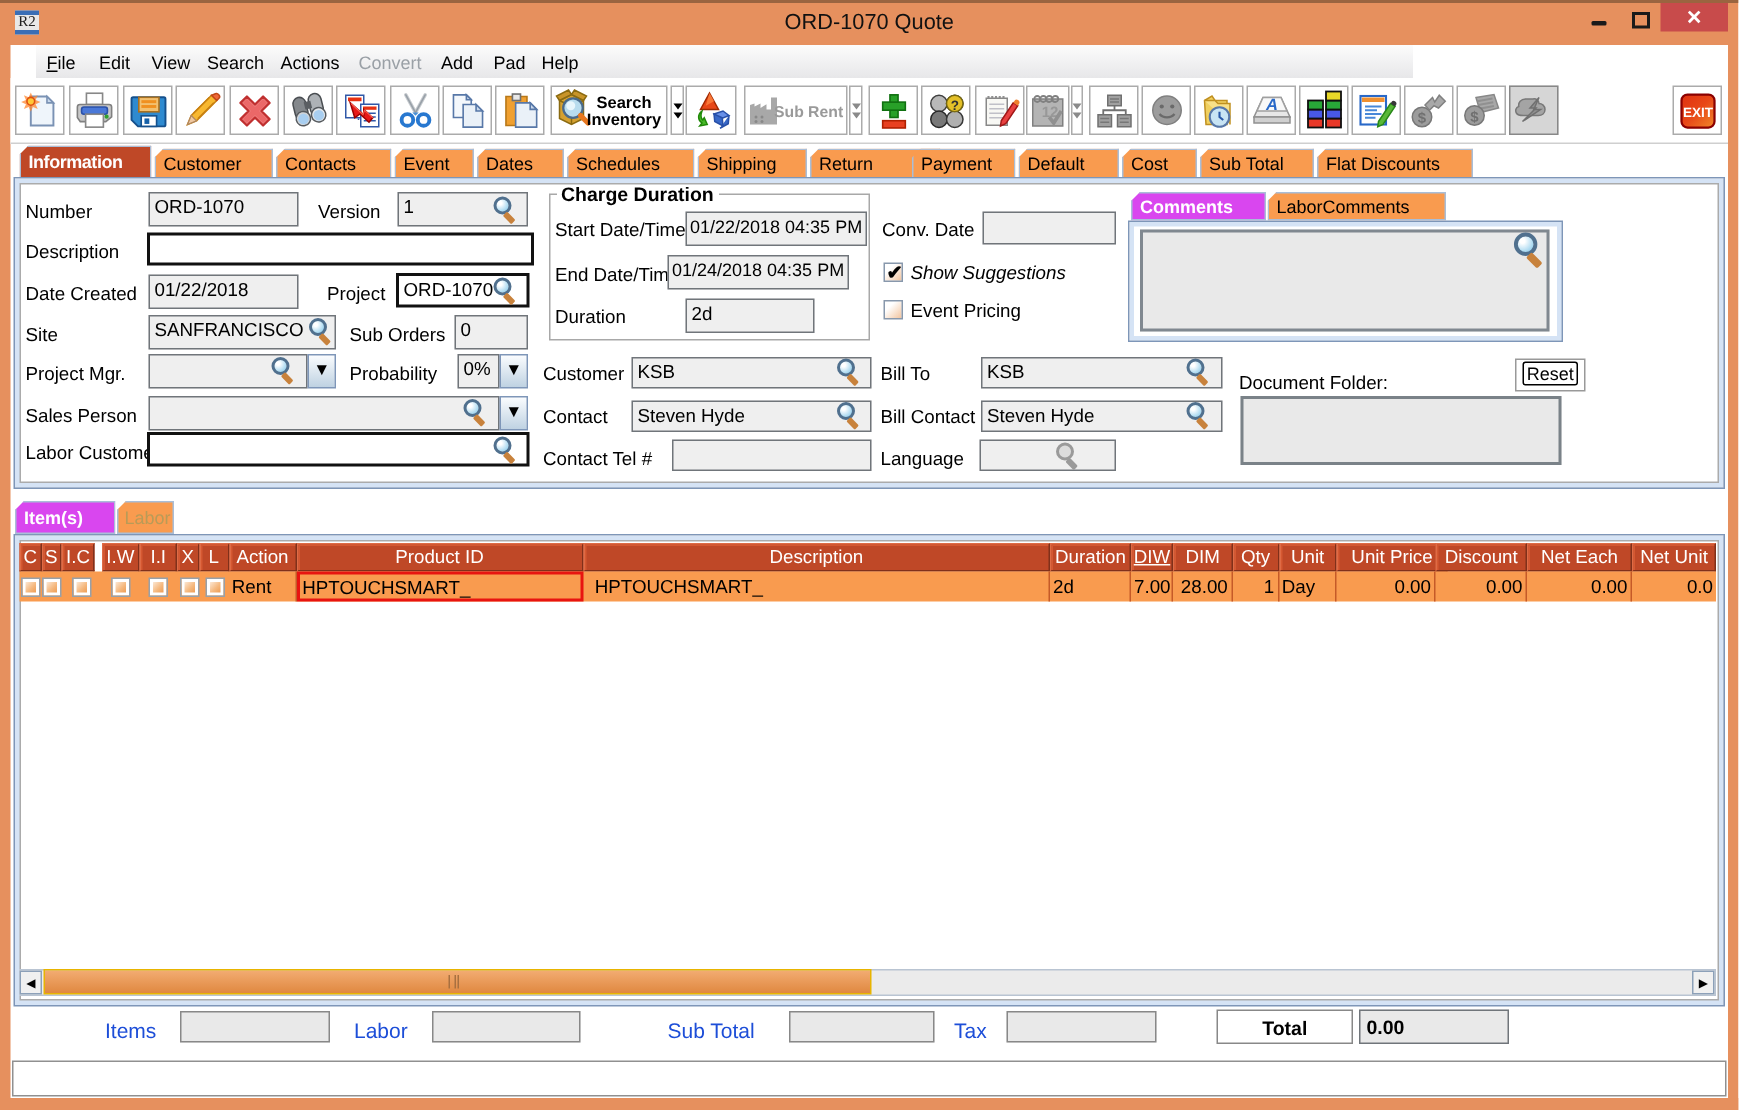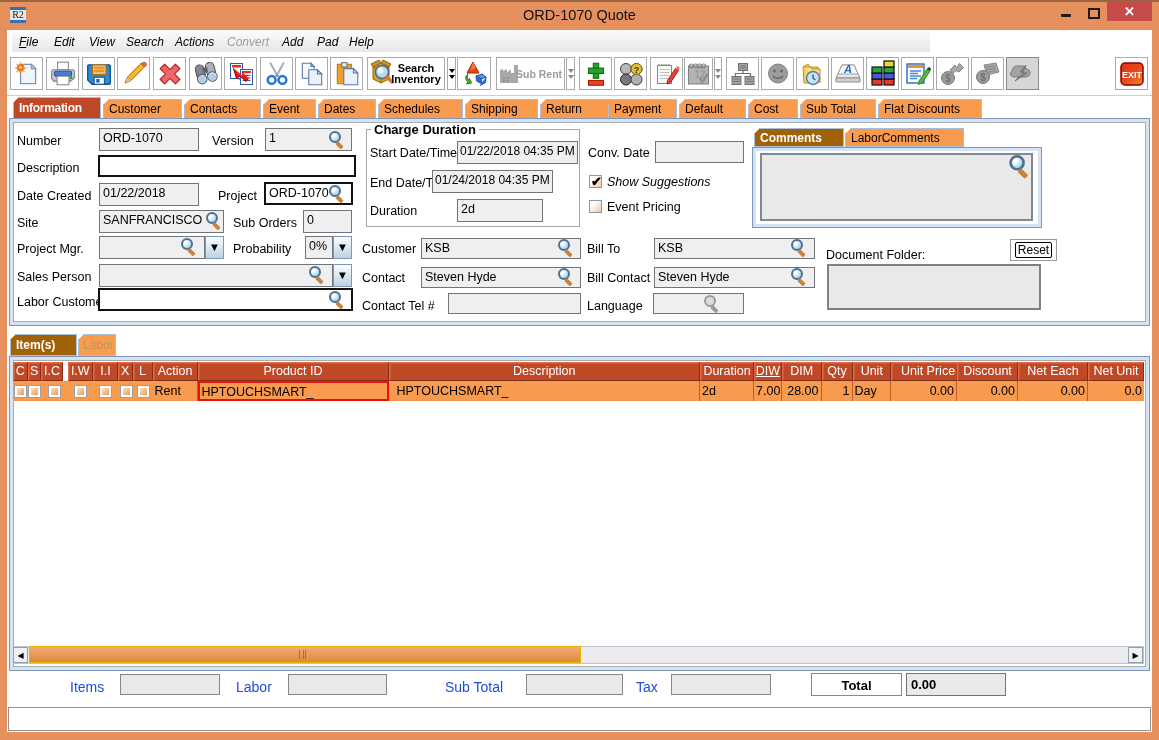--- a/index.html
+++ b/index.html
@@ -10,21 +10,21 @@
 #titlebar { left:0; top:0; width:1159px; height:30px; background:#E6905E; border-top:2px solid #9A6440; }
 #frameL { left:0; top:30px; width:7px; height:710px; background:#E6905E; }
 #frameR { left:1152px; top:30px; width:7px; height:710px; background:#E6905E; }
 #frameB { left:0; top:732px; width:1159px; height:8px; background:#E6905E; }
 #title { left:0; top:7px; width:1159px; text-align:center; font-size:14.5px; color:#111; }
 #r2icon { left:10px; top:7px; width:16px; height:16px; background:#e8e8e8; border-top:3px solid #3A6EB5; border-bottom:3px solid #3A6EB5; font-family:"Liberation Serif",serif; font-size:10px; color:#222; text-align:center; line-height:10px; }
 #btnMin { left:1061px; top:14px; width:10px; height:3px; background:#1a1a1a; border-radius:1px; }
 #btnMax { left:1088px; top:8px; width:12px; height:11px; border:2px solid #1a1a1a; }
 #btnClose { left:1107px; top:2px; width:45px; height:19px; background:#C84B4B; color:#fff; text-align:center; font-size:13px; font-weight:bold; line-height:19px; }
 
-#menubar { left:12px; top:30px; width:918px; height:22px; background:linear-gradient(#FCFCFC,#E7E7E9);font-style:italic; }
+#menubar { left:24px; top:30px; width:918px; height:22px; background:linear-gradient(#FCFCFC,#E7E7E9); }
 #menubar span { position:absolute; top:5px; font-size:12px; color:#000; }
 
 #toolbar { left:7px; top:52px; width:1145px; height:44px; background:#fff; }
 .tbtn { position:absolute; top:57px; width:33px; height:33px; border:1px solid #ABABAB; background:#fff; }
 .tbtn svg { position:absolute; left:50%; top:50%; transform:translate(-50%,-50%); }
 
 .tab { position:absolute; top:99px; height:19px; background:#F99B4F; border:1px solid #A9BED8; border-bottom:none; font-size:12px; color:#000; text-align:left; clip-path:polygon(6px 0, 100% 0, 100% 100%, 0 100%, 0 6px); padding:2px 0 0 5px; }
 .tab.sel { top:97px; height:21px; background:#BF4827; color:#fff; font-weight:bold; padding-top:3px; letter-spacing:-0.3px; }
 
 .panel { position:absolute; border:1px solid #7E96B8; box-shadow:inset 0 0 0 3px #D5E3F5, inset 0 0 0 4px #ABABAB; background:#fff; }
@@ -37,21 +37,21 @@
 .mag::before { content:""; position:absolute; left:1px; top:0px; width:8px; height:8px; border:2px solid #50708E; border-radius:50%; background:radial-gradient(circle at 30% 30%, #fff 15%, #A8D8F0 70%, #88C0E0); }
 .mag::after { content:""; position:absolute; left:10px; top:9.5px; width:7.5px; height:3.5px; background:#C8823C; transform:rotate(45deg); transform-origin:0 0; border-radius:1px; }
 .mag.g::before { border-color:#9A9A9A; background:#DCDCDC; }
 .mag.g::after { background:#9A9A9A; }
 .dd { position:absolute; width:19px; height:23px; background:linear-gradient(#FAFCFE,#BFD2E2); border:1px solid #7E96B8; text-align:center; font-size:11.5px; color:#000; line-height:21px; }
 .cb { position:absolute; width:13px; height:13px; border:1px solid #8898AC; background:linear-gradient(135deg,#fff 30%,#F2C49E); }
 fieldset.cd { position:absolute; left:366px; top:122px; width:214px; height:105px; border:1px solid #A8A8A8; }
 fieldset.cd legend { font-size:13px; font-weight:bold; margin-left:4px; padding:0 3px; }
 
 .ctab { position:absolute; height:19px; background:#F99B4F; border:1px solid #A9BED8; font-size:12px; text-align:left; clip-path:polygon(6px 0, 100% 0, 100% 100%, 0 100%, 0 6px); padding:2px 0 0 5px; }
-.ctab.sel { background:#a16207; color:#fff; font-weight:bold; }
+.ctab.sel { background:#d946ef; color:#fff; font-weight:bold; }
 
 .hcell { position:absolute; top:362px; height:19px; background:#BF4827; border:1px solid; border-color:#DF6B45 #80301A #80301A #DF6B45; box-shadow:inset 1px 1px 0 rgba(255,120,70,.35); color:#fff; font-size:12.5px; text-align:center; padding-top:1px; }
 #itemrow { position:absolute; left:13px; top:381px; width:1131px; height:20px; background:#F99B4F; }
 .rcell { position:absolute; top:381px; height:20px; border-right:1px solid #C55A28; font-size:12.5px; color:#000; padding:3px 2px 0 2px; }
 .gcb { position:absolute; top:385px; width:13px; height:13px; border:1px solid #98A0A8; box-shadow:inset 0 0 0 2px #fff; background:linear-gradient(135deg,#FFFFFF 0%,#F5B87E 55%,#E98A38 100%); }
 
 #hsb { position:absolute; left:13px; top:646px; width:1131px; height:18px; background:#EBEBEB; border:1px solid #B9C4D2; }
 
 .blbl { position:absolute; font-size:14px; font-weight:normal; color:#1d4ed8; }
 .tfld { position:absolute; height:21px; background:#E9E9E9; border:1px solid #888; }
@@ -389,21 +389,21 @@
 <div class="dd" style="left:333px; top:264px;">▼</div>
 <div class="lbl" style="left:17px; top:295px;">Labor Customer</div>
 <div class="wfld" style="left:98px; top:288px; width:255px; height:23px;"></div>
 
 <fieldset class="cd">
     <legend>Charge Duration</legend>
   </fieldset>
 <div class="lbl" style="left:370px; top:146px;">Start Date/Time</div>
 <div class="fld" style="left:457px; top:141px; width:121px; height:23px; font-size:12px; padding-left:2px;">01/22/2018 04:35 PM</div>
 <div class="lbl" style="left:370px; top:176px;">End Date/Time</div>
-<div class="fld" style="left:432px; top:170px; width:121px; height:23px; font-size:12px; padding-left:2px;">01/24/2018 04:35 PM</div>
+<div class="fld" style="left:445px; top:170px; width:121px; height:23px; font-size:12px; padding-left:2px;">01/24/2018 04:35 PM</div>
 <div class="lbl" style="left:370px; top:204px;">Duration</div>
 <div class="fld" style="left:457px; top:199px; width:86px; height:23px;">2d</div>
 
 <div class="lbl" style="left:588px; top:146px;">Conv. Date</div>
 <div class="fld" style="left:655px; top:141px; width:89px; height:22px;"></div>
 <div class="cb" style="left:589px; top:175px;"></div>
 <div class="lbl" style="left:607px; top:175px;font-style:italic;">Show Suggestions</div>
 <div class="cb" style="left:589px; top:200px;"></div>
 <div class="lbl" style="left:607px; top:200px;">Event Pricing</div>
 

